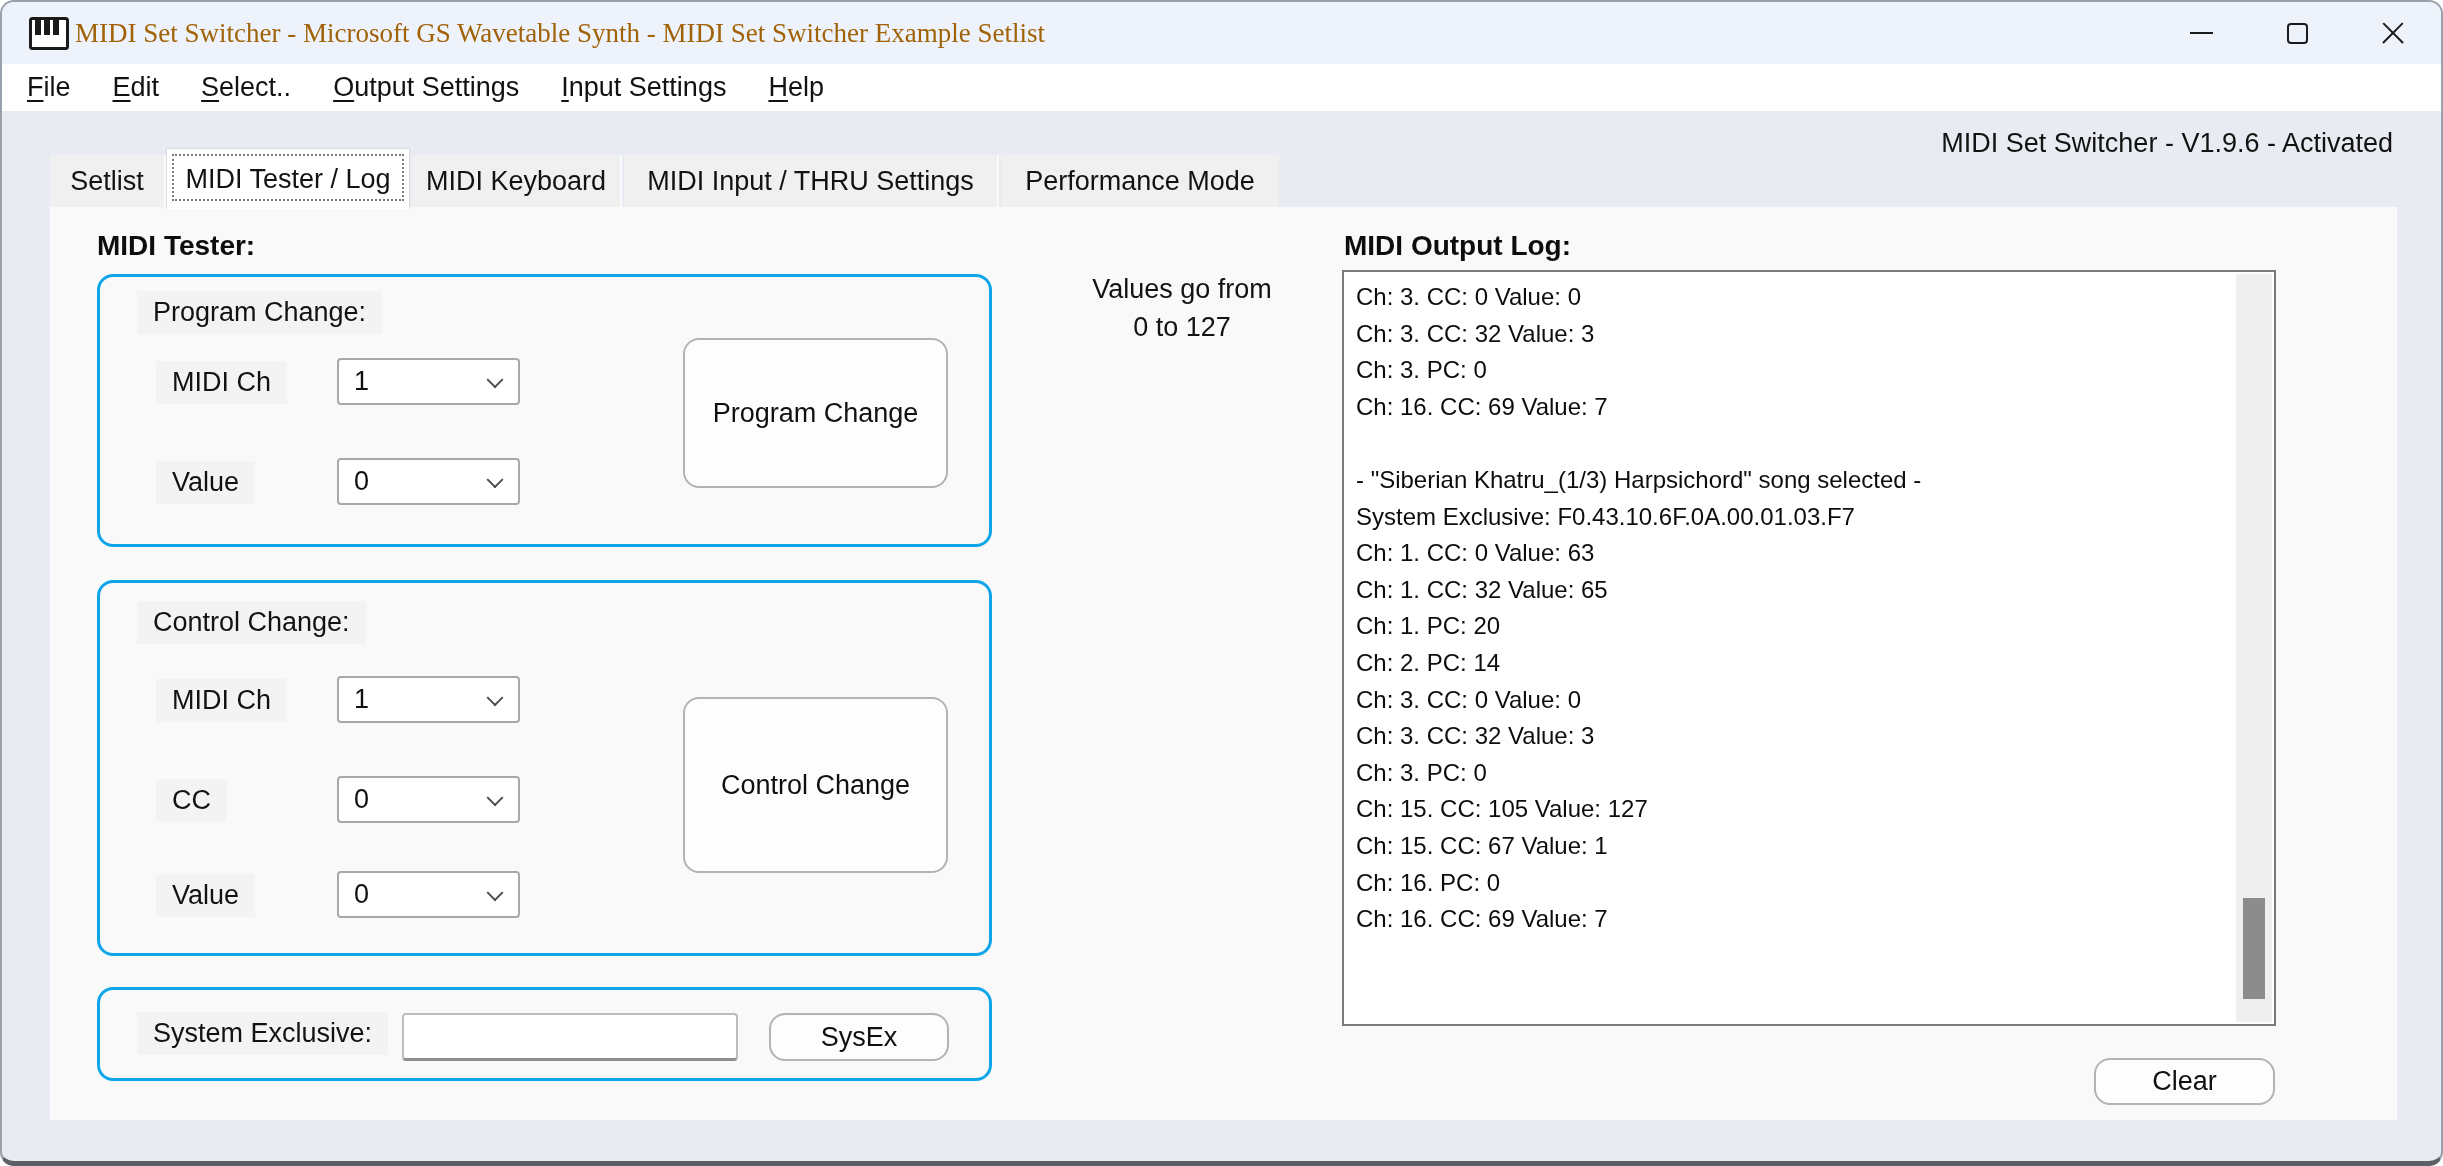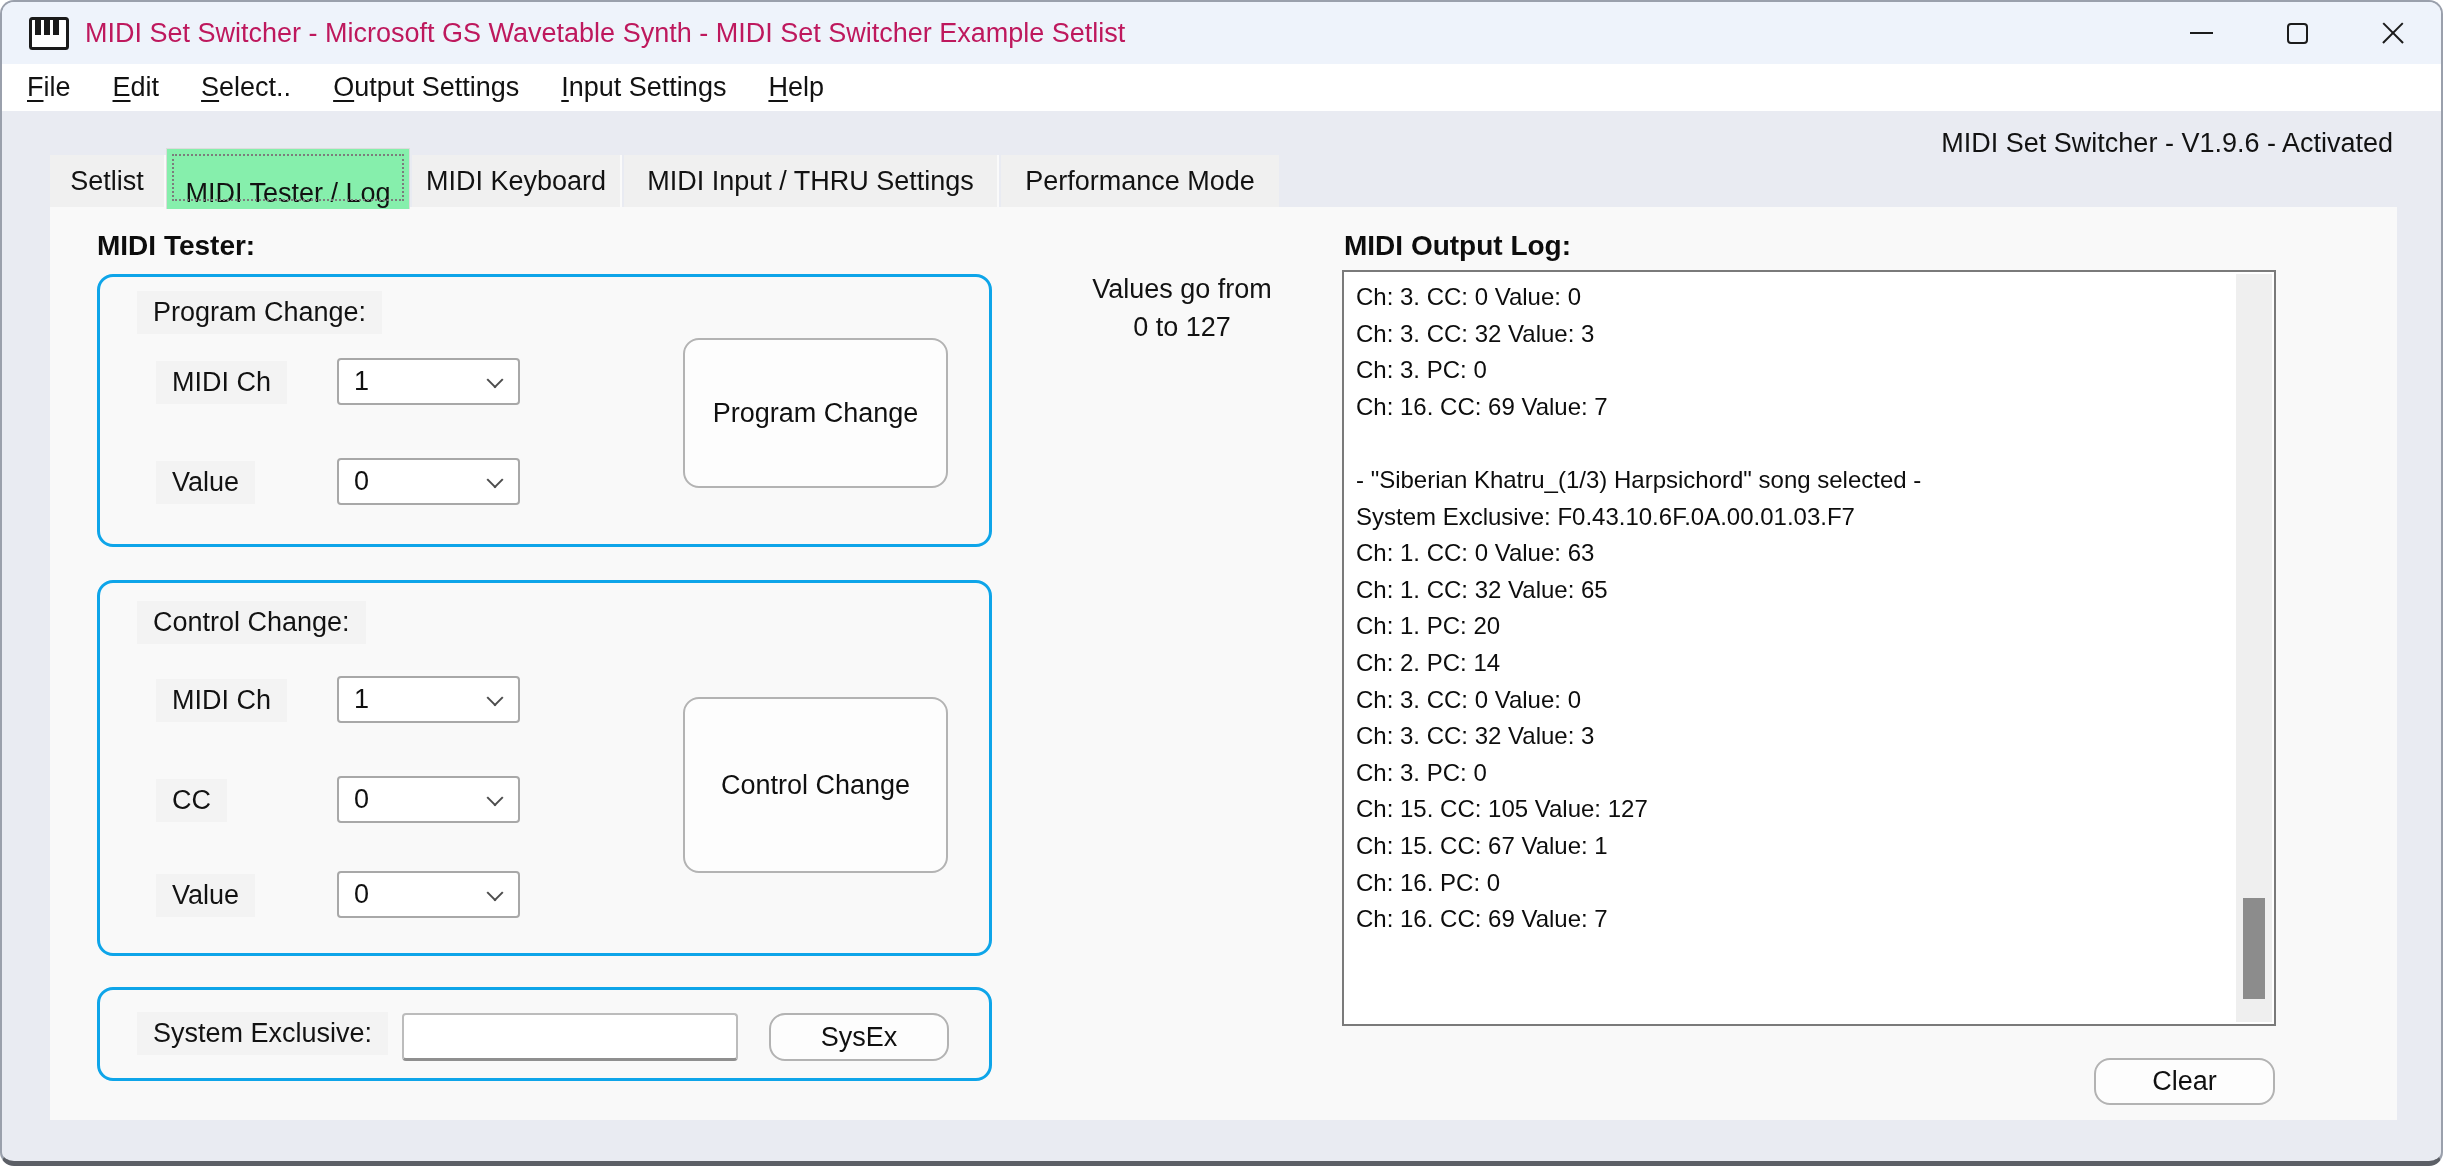--- a/index.html
+++ b/index.html
@@ -6,21 +6,21 @@
   html,body { background:#fff; font-family:"Liberation Sans", sans-serif; }
   #window{
     position:relative; width:2443px; height:1166px; overflow:hidden;
     border:2px solid #9aa0ac; border-bottom:5px solid #5c5f66;
     border-radius:14px; background:#e9ebf2;
   }
   
   #titlebar{ position:absolute; left:0; top:0; width:100%; height:62px;
     background:#eef3fb; display:flex; align-items:center; }
   #app-icon{ margin-left:27px; width:40px; height:33px; flex:0 0 auto; }
-  #title-text{ margin-left:16px; font-size:27px; color:#be185d; white-space:nowrap; }
+  #title-text{ margin-left:6px; font-size:27px; color:#a16207; white-space:nowrap;font-family:Liberation Serif, serif; }
   #caption-buttons{ margin-left:auto; display:flex; height:62px; }
   .cap-btn{ width:96px; height:62px; display:flex; align-items:center; justify-content:center; cursor:default; }
   .glyph-min{ width:23px; height:2.4px; background:#1b1b1b; }
   .glyph-max{ width:21px; height:21px; border:2.4px solid #1b1b1b; border-radius:4px; }
   .glyph-close{ position:relative; width:28px; height:28px; }
   .glyph-close::before,.glyph-close::after{ content:""; position:absolute; left:0; top:13px;
     width:28px; height:2.4px; background:#1b1b1b; }
   .glyph-close::before{ transform:rotate(45deg); }
   .glyph-close::after{ transform:rotate(-45deg); }
   
@@ -28,22 +28,22 @@
     background:#ffffff; display:flex; align-items:center; padding-left:4px; }
   .menu-item{ font-size:27px; color:#121212; padding:0 21px; height:47px; line-height:47px; white-space:nowrap; }
   .mn{ text-decoration:underline; text-underline-offset:4px; }
   
   #version-text{ position:absolute; top:126px; right:48px; font-size:27px; color:#121212; }
   
   .tab{ position:absolute; top:153px; height:52px; background:#f0f0f0;
     display:flex; align-items:center; justify-content:center;
     font-size:27px; color:#121212; border-right:2px solid #fafafa; cursor:default; }
   #tab-setlist{ left:48px; width:116px; }
-  #tab-tester{ left:164px; top:146px; height:61px; width:244px; background:#86efac;
-    border:1px solid #dcdcdc; border-bottom:none; z-index:3;align-items:flex-end; }
+  #tab-tester{ left:164px; top:146px; height:61px; width:244px; background:#ffffff;
+    border:1px solid #dcdcdc; border-bottom:none; z-index:3; }
   #tab-tester::after{ content:""; position:absolute; left:5px; right:5px; top:5px; bottom:8px;
     border:2px dotted #7c7c7c; pointer-events:none; }
   #tab-keyboard{ left:410px; width:210px; }
   #tab-input{ left:622px; width:375px; }
   #tab-perf{ left:999px; width:278px; border-right:none; }
   
   #panel{ position:absolute; left:48px; top:205px; width:2347px; height:913px; background:#f9f9f9; }
   .section-heading{ position:absolute; font-size:28px; font-weight:bold; color:#0d0d0d; }
   #tester-heading{ left:95px; top:228px; }
   #log-heading{ left:1342px; top:228px; }

